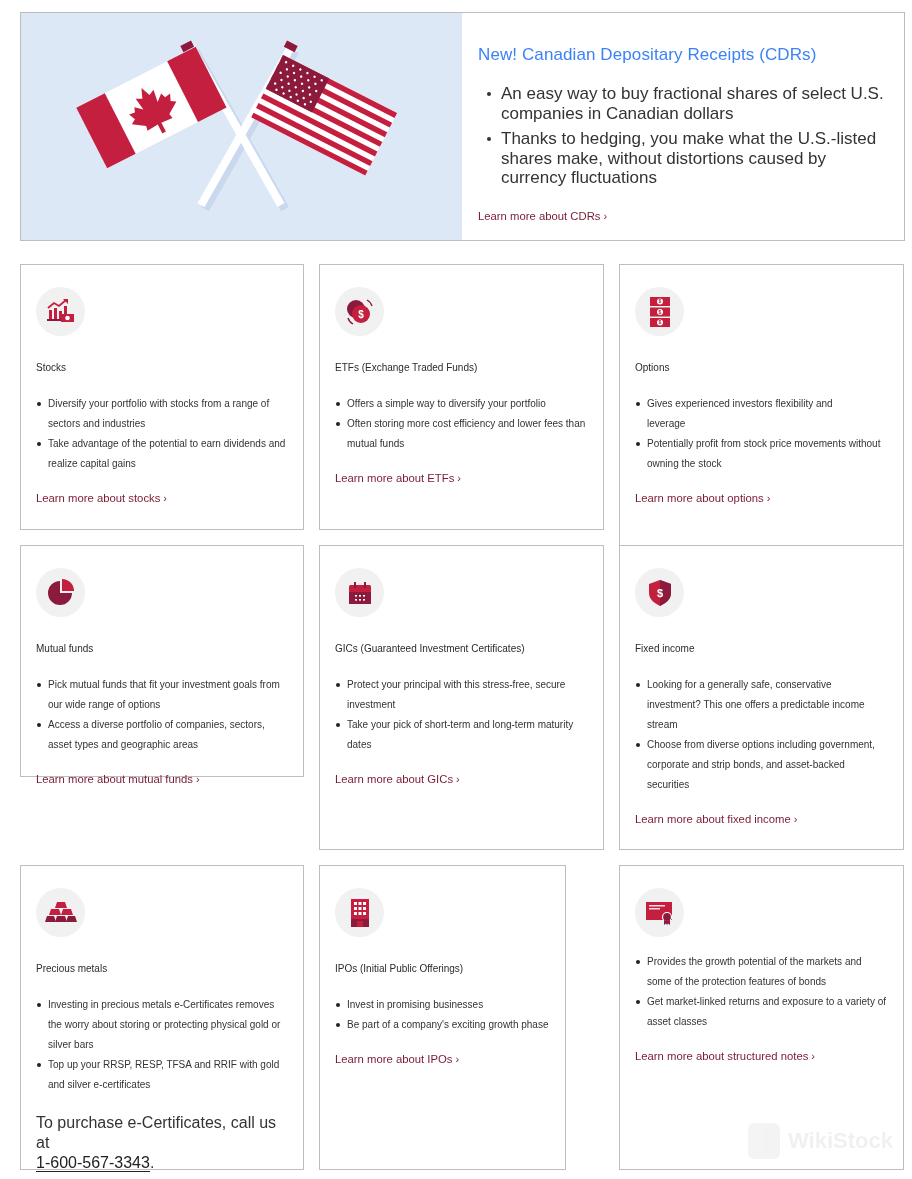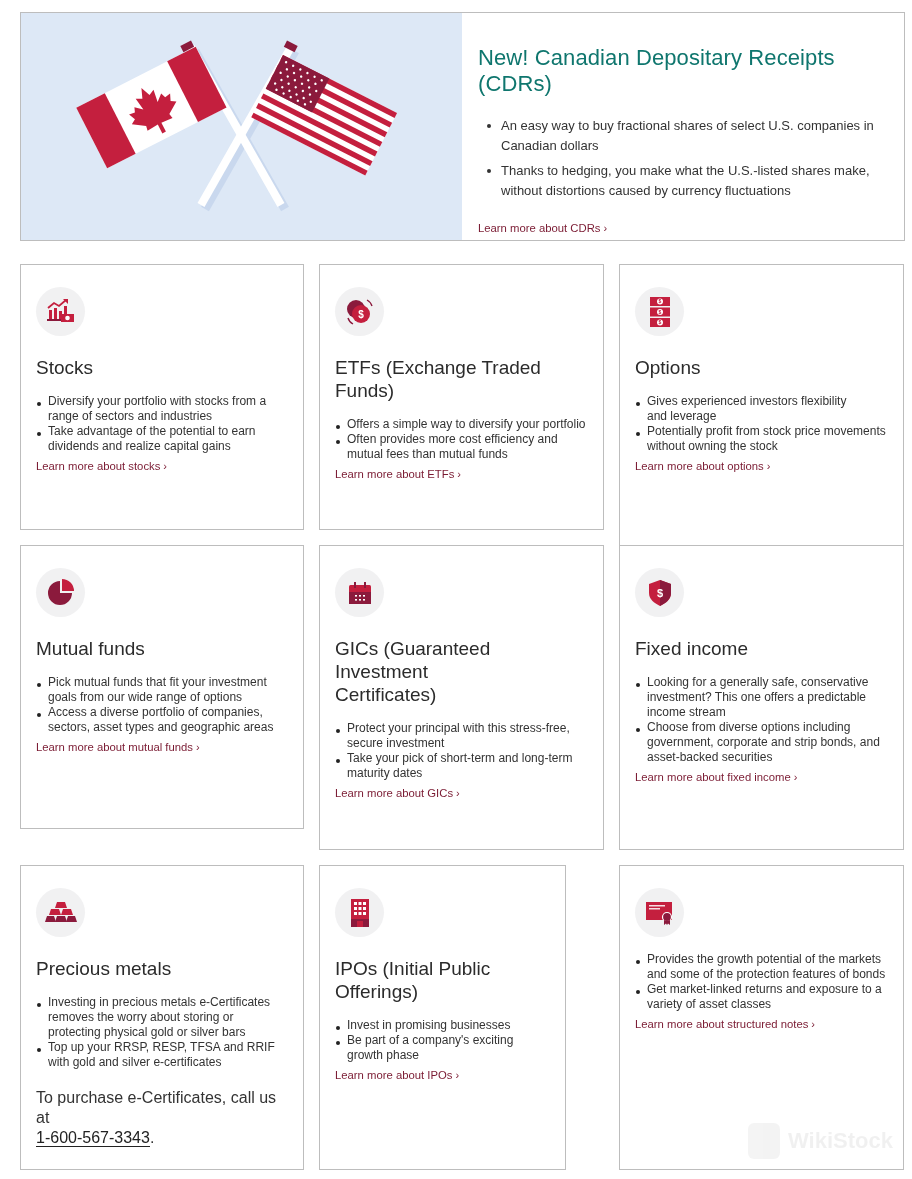--- a/index.html
+++ b/index.html
@@ -6,39 +6,39 @@
     html, body { width: 912px; height: 1179px; background: #ffffff; overflow: hidden; }
     body { font-family: "Liberation Sans", "DejaVu Sans", sans-serif; color: #2b2b2b; position: relative; }
 
     .hero {
       position: absolute; left: 20px; top: 12px; width: 885px; height: 229px;
       border: 1px solid #bdbdbd; display: flex; background: #fff;
     }
     .hero-image { width: 441px; height: 100%; background: #dde8f6; position: relative; overflow: hidden; }
     .hero-image svg { position: absolute; left: 0; top: 0; }
     .hero-content { flex: 1; padding: 30px 20px 0 16px; }
-    .hero-title { font-size: 22px; font-weight: normal; color: #0f766e; letter-spacing: 0.1px; margin-top: 2px; }
+    .hero-title { font-size: 17px; font-weight: normal; color: #3b82f6; letter-spacing: 0.1px; margin-top: 2px; }
     .hero-list { list-style: none; margin-top: 19px; padding-left: 9px; }
-    .hero-list li { position: relative; padding-left: 14px; font-size: 13px; line-height: 19.5px; color: #333; margin-bottom: 6px; }
+    .hero-list li { position: relative; padding-left: 14px; font-size: 17px; line-height: 19.5px; color: #333; margin-bottom: 6px; }
     .hero-list li::before { content: ""; position: absolute; left: 0; top: 8px; width: 4px; height: 4px; border-radius: 50%; background: #333; }
     .learn-link { display: inline-block; font-size: 11.3px; color: #7a1a32; text-decoration: none; margin-top: 16px; }
     .learn-link .chev { display: inline-block; margin-left: 3px; font-size: 11px; color: #7a1a32; }
 
     .card {
       position: absolute; border: 1px solid #bdbdbd; background: #fff; padding: 22px 16px 0 15px;
     }
     .icon-circle {
       width: 49px; height: 49px; border-radius: 50%; background: #f1f1f2;
       display: flex; align-items: center; justify-content: center;
     }
-    .card-title { font-size: 19px; font-weight: normal; color: #2b2b2b; margin-top: 20px; line-height: 23px; }
+    .card-title { font-size: 10px; font-weight: normal; color: #2b2b2b; margin-top: 20px; line-height: 23px; }
     .card-list { list-style: none; margin-top: 15px; }
-    .card-list li { position: relative; padding-left: 12px; font-size: 12px; line-height: 15px; color: #333; }
+    .card-list li { position: relative; padding-left: 12px; font-size: 10px; line-height: 20px; color: #333; }
     .card-list li::before { content: ""; position: absolute; left: 1px; top: 8px; width: 4px; height: 4px; border-radius: 50%; background: #222; }
-    .card .learn-link { margin-top: 6px; }
+    .card .learn-link { margin-top: 18px; }
     .card-note { font-size: 16px; line-height: 20px; color: #333; margin-top: 18px; }
     .card-note a { color: #222; text-decoration: none; border-bottom: 1px solid #222; }
 
     .watermark { position: absolute; left: 748px; top: 1123px; display: flex; align-items: center; opacity: 0.09; }
     .watermark .wm-box { width: 32px; height: 36px; border-radius: 6px; background: #888; margin-right: 8px; }
     .watermark .wm-text { font-size: 22px; font-weight: bold; color: #666; }
   </style>
 </head>
 <body>
 
@@ -148,21 +148,21 @@
       <circle cx="11" cy="12" r="9" fill="#8b1a3c"></circle>
       <circle cx="16" cy="17" r="9" fill="#c41f3e"></circle>
       <text x="16" y="21" font-size="10" font-family="Liberation Sans, sans-serif" font-weight="bold" fill="#ffffff" text-anchor="middle">$</text>
       <path d="M22 3 A10 10 0 0 1 27 9" fill="none" stroke="#8b1a3c" stroke-width="1.4"></path>
       <path d="M3 21 A10 10 0 0 0 8 27" fill="none" stroke="#8b1a3c" stroke-width="1.4"></path>
     </svg>
   </div>
   <h3 class="card-title">ETFs (Exchange Traded Funds)</h3>
   <ul class="card-list">
     <li>Offers a simple way to diversify your portfolio</li>
-    <li>Often provides more cost efficiency and mutual fees than mutual funds</li>
+    <li>Often storing more cost efficiency and lower fees than mutual funds</li>
   </ul>
   <a class="learn-link" href="#"><span>Learn more about ETFs</span><span class="chev">›</span></a>
 </div>
 
 <div class="card" style="left:619px;top:264px;width:285px;height:340px;">
   <div class="icon-circle">
     <svg width="22" height="32" viewBox="0 0 22 32">
       <rect x="1" y="1" width="20" height="9" fill="#c41f3e"></rect>
       <rect x="1" y="11.5" width="20" height="9" fill="#c41f3e"></rect>
       <rect x="1" y="22" width="20" height="9" fill="#c41f3e"></rect>
@@ -175,21 +175,21 @@
     </svg>
   </div>
   <h3 class="card-title">Options</h3>
   <ul class="card-list">
     <li style="padding-right:40px;">Gives experienced investors flexibility and leverage</li>
     <li>Potentially profit from stock price movements without owning the stock</li>
   </ul>
   <a class="learn-link" href="#"><span>Learn more about options</span><span class="chev">›</span></a>
 </div>
 
-<div class="card" style="left:20px;top:545px;width:284px;height:284px;">
+<div class="card" style="left:20px;top:545px;width:284px;height:232px;">
   <div class="icon-circle">
     <svg width="28" height="28" viewBox="0 0 28 28">
       <path d="M13 2 A12 12 0 1 0 25 14 L13 14 Z" fill="#8b1a3c"></path>
       <path d="M15 0 A12 12 0 0 1 27 12 L15 12 Z" fill="#c41f3e"></path>
     </svg>
   </div>
   <h3 class="card-title">Mutual funds</h3>
   <ul class="card-list">
     <li>Pick mutual funds that fit your investment goals from our wide range of options</li>
     <li>Access a diverse portfolio of companies, sectors,  asset types and geographic areas</li>

